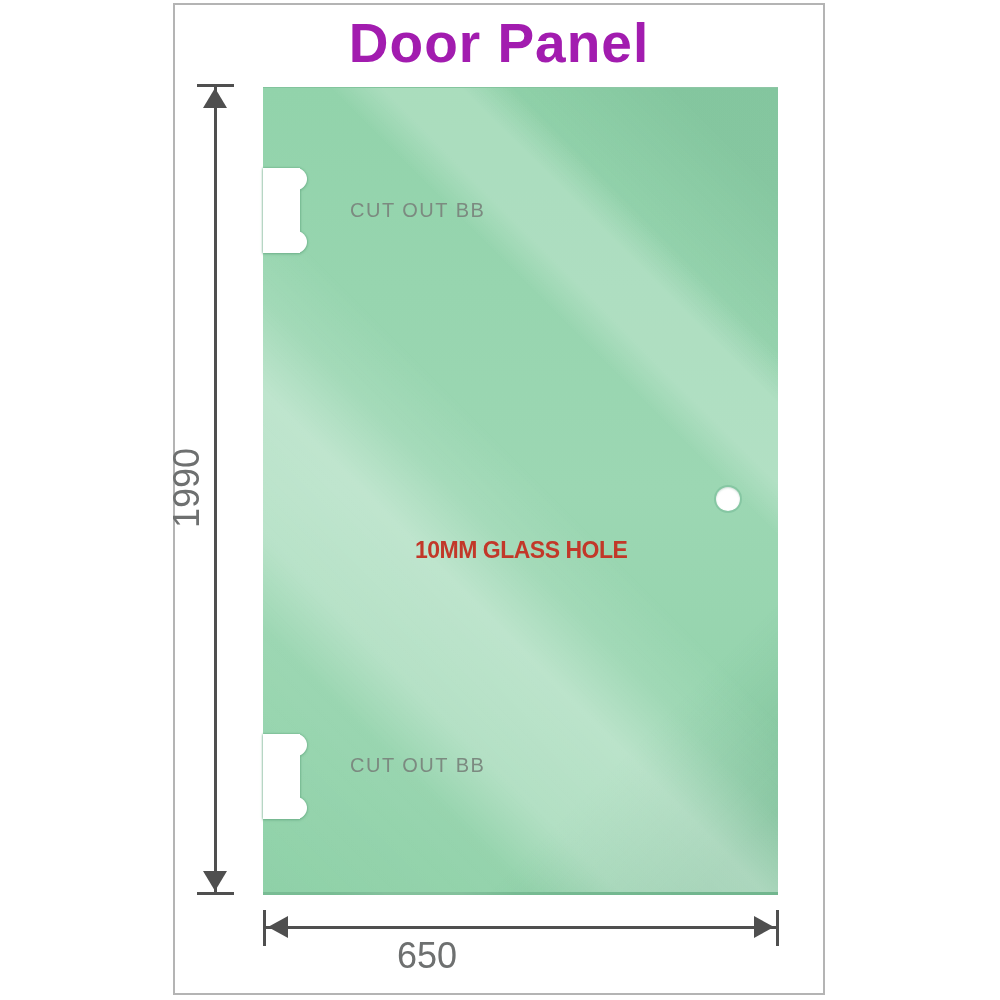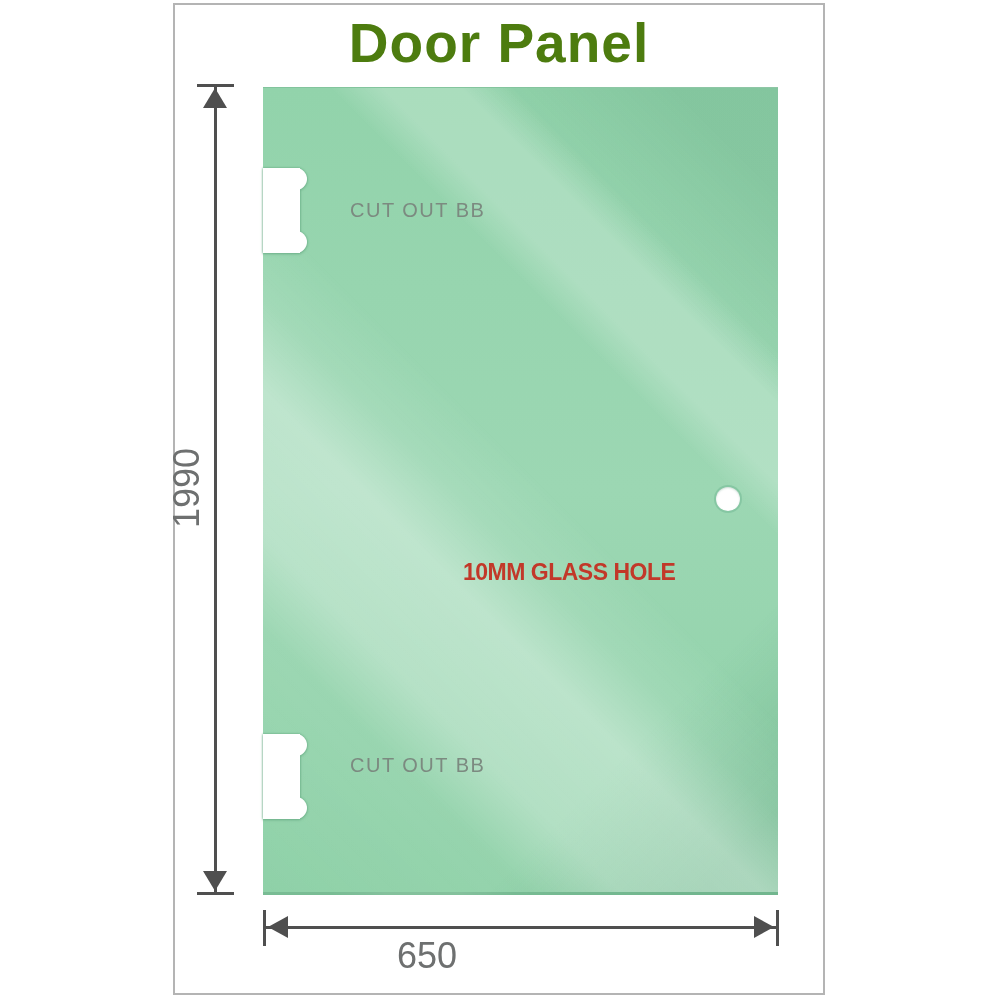--- a/index.html
+++ b/index.html
@@ -12,21 +12,21 @@
   }
   
   .frame{
     position:absolute;left:173px;top:3px;width:652px;height:992px;
     box-sizing:border-box;border:2px solid #b4b4b4;background:#ffffff;
   }
   .title{
     position:absolute;left:173px;top:16px;width:652px;
     text-align:center;
     font-size:55px;line-height:1;font-weight:700;letter-spacing:1px;
-    color:#4d7c0f;
+    color:#a21caf;
   }
   
   .panel{
     position:absolute;left:263px;top:87px;width:515px;height:808px;
     background:
       linear-gradient(45deg,
         rgba(255,255,255,0) 0%,
         rgba(255,255,255,0.05) 20%,
         rgba(255,255,255,0.30) 27%,
         rgba(255,255,255,0.36) 38%,
@@ -61,23 +61,23 @@
   }
   .cutout-label.lbl-top{top:103px;}
   .cutout-label.lbl-bottom{top:658px;}
   
   .hole{
     position:absolute;left:453px;top:399px;width:24px;height:24px;
     border-radius:50%;background:#ffffff;
     box-shadow:0 0 0 2px #86c7a3, inset 0 1px 2px rgba(60,120,90,0.25);
   }
   .hole-label{
-    position:absolute;left:152px;top:471px;width:200px;
+    position:absolute;left:152px;top:449px;width:200px;
     text-align:center;font-size:23px;font-weight:700;letter-spacing:-0.5px;
-    color:#c23829;white-space:nowrap;margin-left:48px;
+    color:#c23829;white-space:nowrap;
   }
   
   .dim-line{position:absolute;background:#4f4f4f;}
   .v-line{left:214px;top:85px;width:3px;height:810px;}
   .v-cap{left:197px;width:37px;height:3px;}
   .v-cap-top{top:84px;}
   .v-cap-bottom{top:892px;}
   .h-line{left:265px;top:926px;width:512px;height:3px;}
   .h-tick{top:910px;width:3px;height:36px;}
   .h-tick-left{left:263px;}

